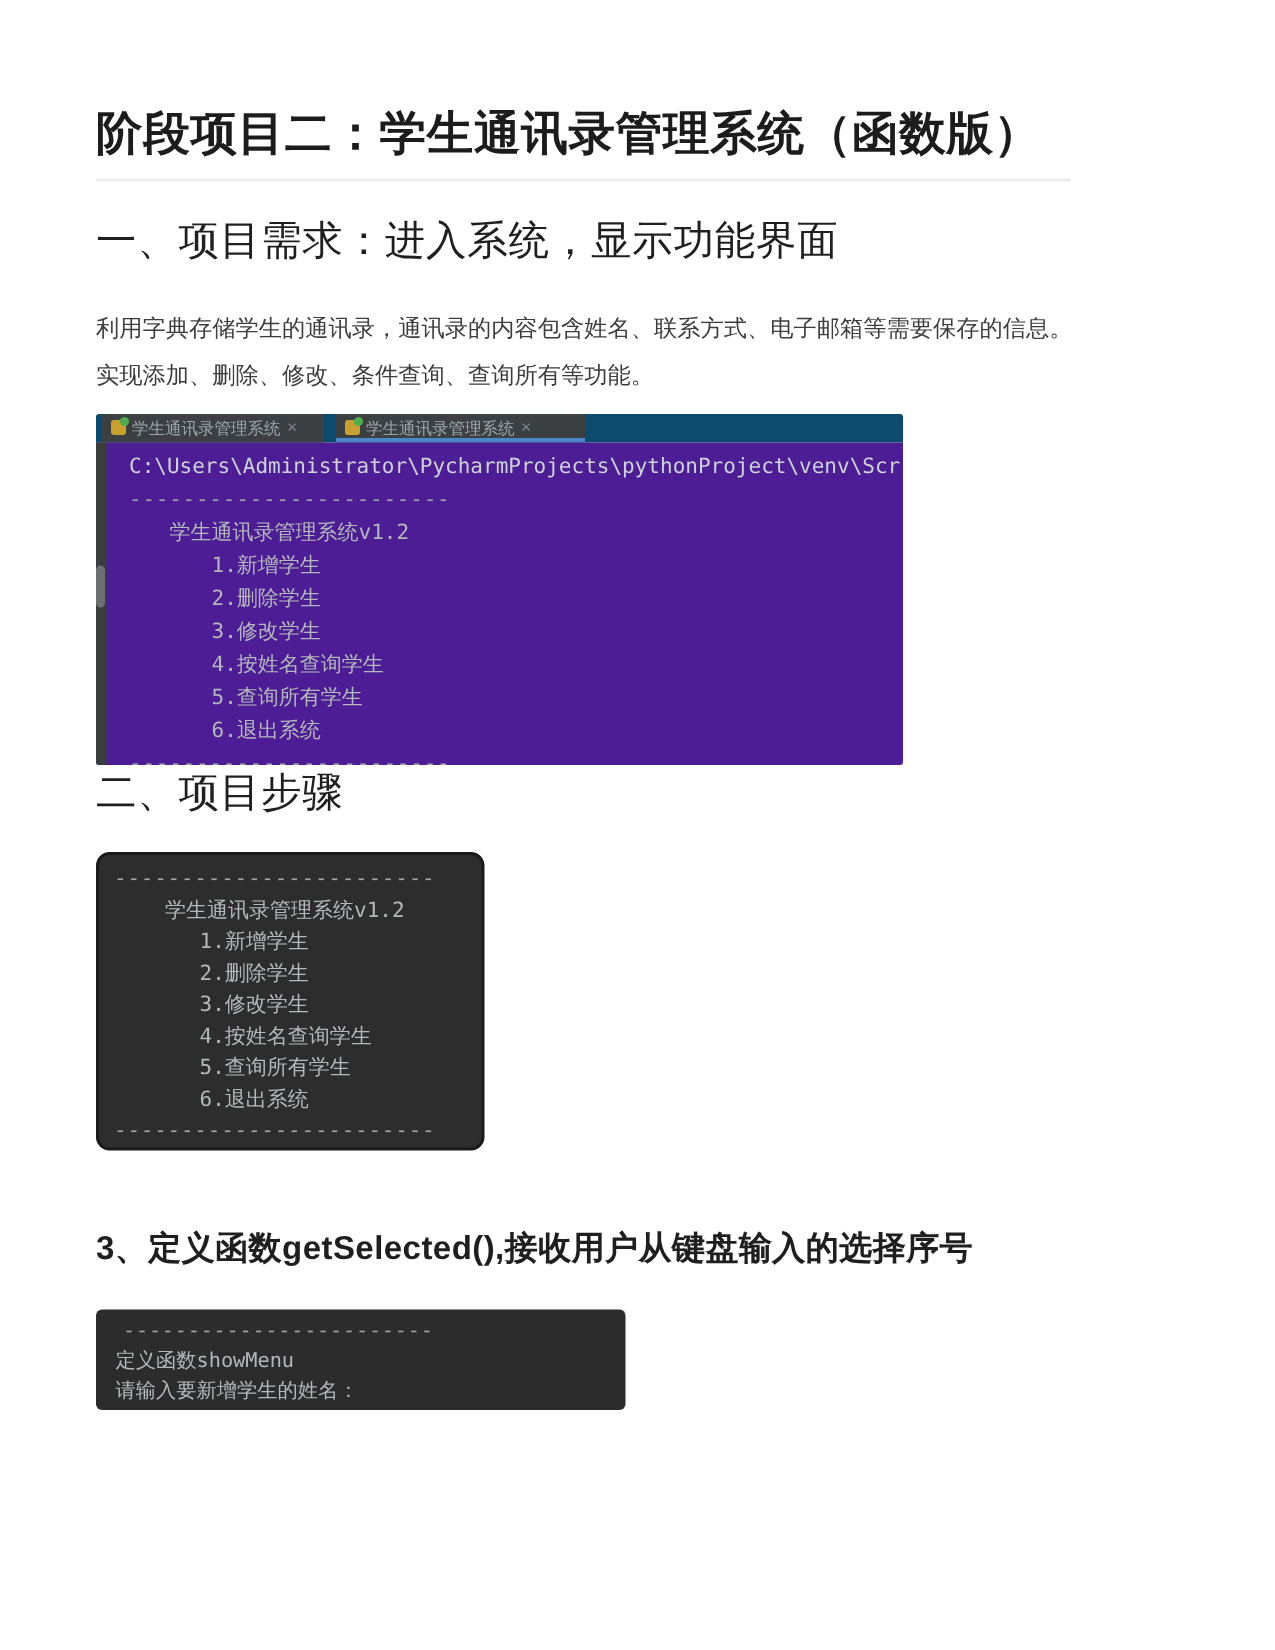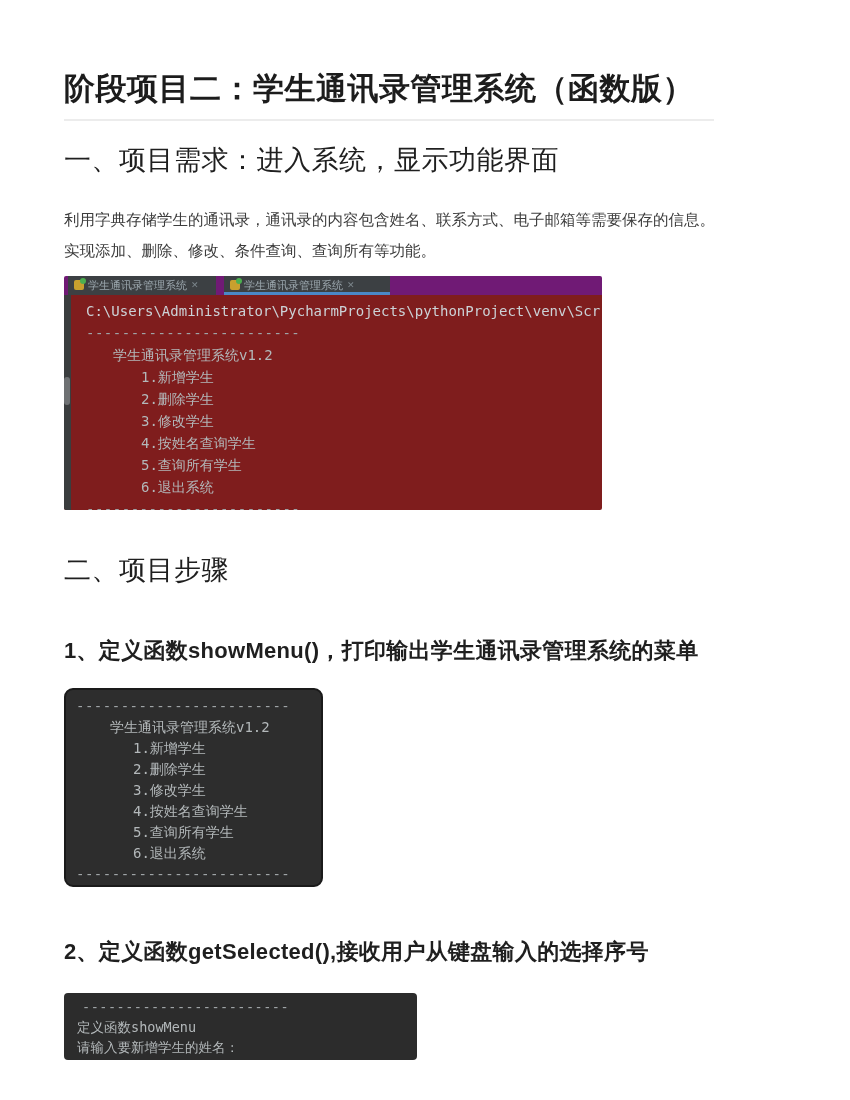--- a/index.html
+++ b/index.html
@@ -28,21 +28,21 @@
     padding-bottom: 10px;
     border-bottom: 2px solid #ececec;
   }
   .h2 {
     font-size: 27px;
     font-weight: 400;
     color: #1f1f1f;
     letter-spacing: 0.5px;
   }
   .h2-first { margin-top: 21px; }
-  .h2-second { margin-top: 42px; }
+  .h2-second { }
   .h3 {
     font-size: 22px;
     font-weight: 700;
     color: #1f1f1f;
     letter-spacing: 0.3px;
   }
   .h3-step1 { margin-top: 48px; }
   .h3-step3 { margin-top: 50px; }
   .body-text {
     margin-top: 26px;
@@ -57,21 +57,21 @@
     margin-top: 10px;
     width: 538px;
     height: 234px;
     position: relative;
     border-radius: 2px;
     overflow: hidden;
   }
   .tabbar {
     position: relative;
     height: 19px;
-    background: #701a75;
+    background: #0c4a6e;
   }
   .tab {
     position: absolute;
     bottom: 0;
     height: 19px;
     display: flex;
     align-items: center;
     gap: 4px;
     padding: 0 6px;
     background: #3c4043;
@@ -109,21 +109,21 @@
     position: absolute;
     left: 160px;
     bottom: 0;
     width: 166px;
     height: 3px;
     background: #4a88c7;
   }
   .console1 {
     position: relative;
     height: 215px;
-    background: #7f1d1d;
+    background: #4c1d95;
   }
   .gutter {
     position: absolute;
     left: 0; top: 0; bottom: 0;
     width: 7px;
     background: #3a3d3e;
   }
   .gutter-thumb {
     position: absolute;
     left: 0;
@@ -232,37 +232,36 @@
           <span class="menu-item-1">4.按姓名查询学生</span>
           <span class="menu-item-1">5.查询所有学生</span>
           <span class="menu-item-1">6.退出系统</span>
           <span class="dash-line" style="display:block">------------------------</span>
         </div>
       </div>
     </div>
 
     <h2 class="h2 h2-second">二、项目步骤</h2>
 
-    <h3 class="h3 h3-step1">1、定义函数showMenu()，打印输出学生通讯录管理系统的菜单</h3>
 
     <div class="shot2">
       <div class="console-lines">
         <span class="dash-line" style="display:block">------------------------</span>
         <span class="menu-title-2">学生通讯录管理系统v1.2</span>
         <span class="menu-item-2">1.新增学生</span>
         <span class="menu-item-2">2.删除学生</span>
         <span class="menu-item-2">3.修改学生</span>
         <span class="menu-item-2">4.按姓名查询学生</span>
         <span class="menu-item-2">5.查询所有学生</span>
         <span class="menu-item-2">6.退出系统</span>
         <span class="dash-line" style="display:block">------------------------</span>
       </div>
     </div>
 
-    <h3 class="h3 h3-step3">2、定义函数getSelected(),接收用户从键盘输入的选择序号</h3>
+    <h3 class="h3 h3-step3">3、定义函数getSelected(),接收用户从键盘输入的选择序号</h3>
 
     <div class="shot3">
       <div class="console-lines">
         <span class="dash-line">------------------------</span>
         <span style="display:block">定义函数showMenu</span>
         <span style="display:block">请输入要新增学生的姓名：</span>
       </div>
     </div>
 
   </div>

